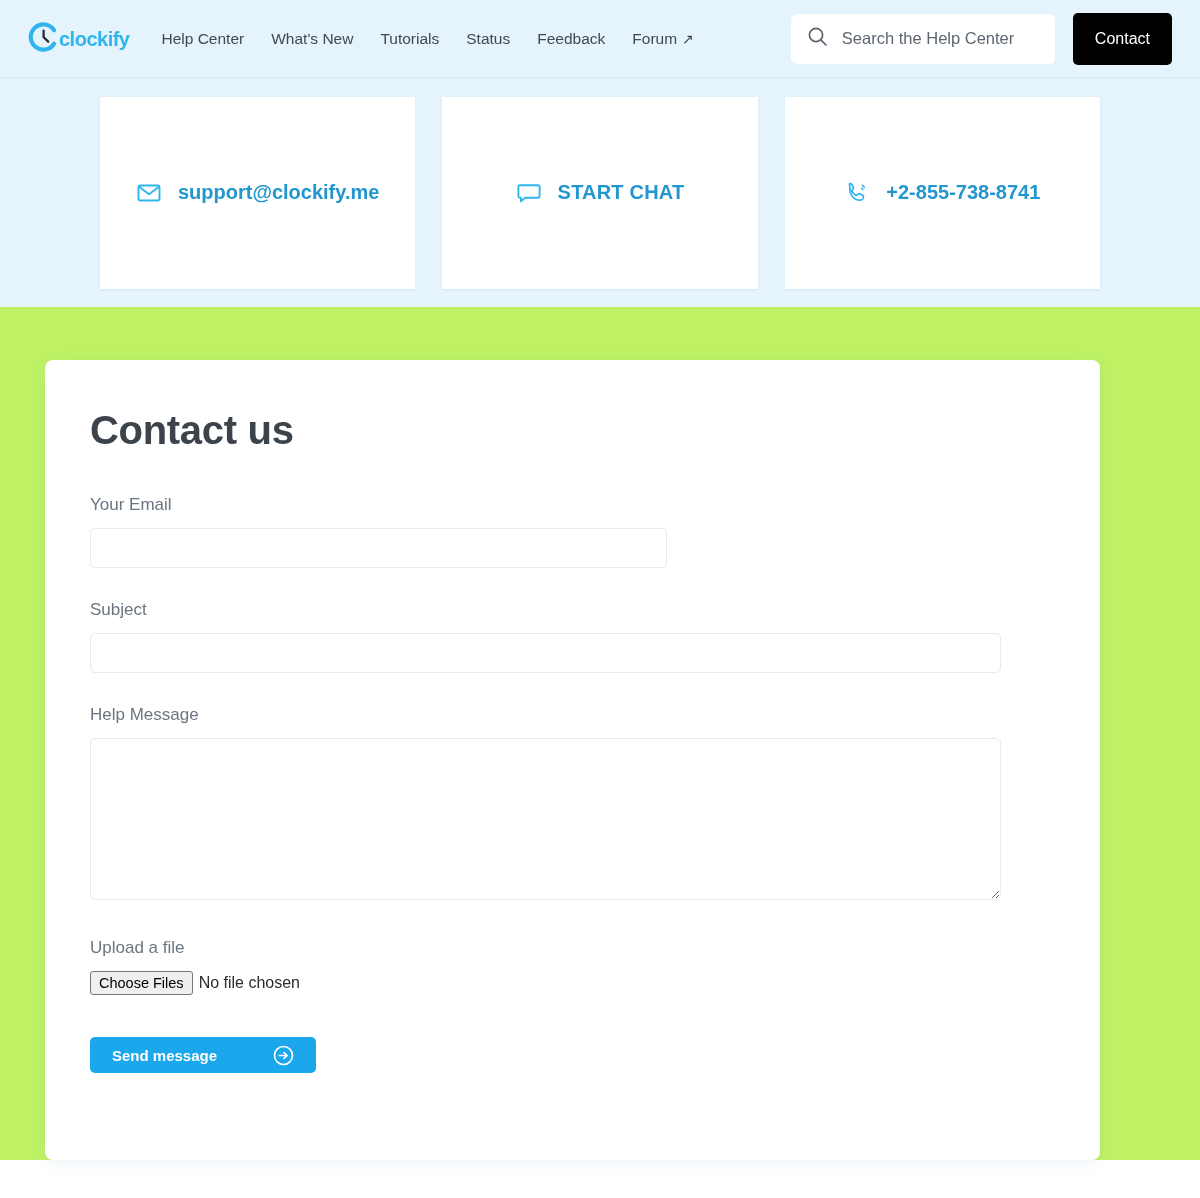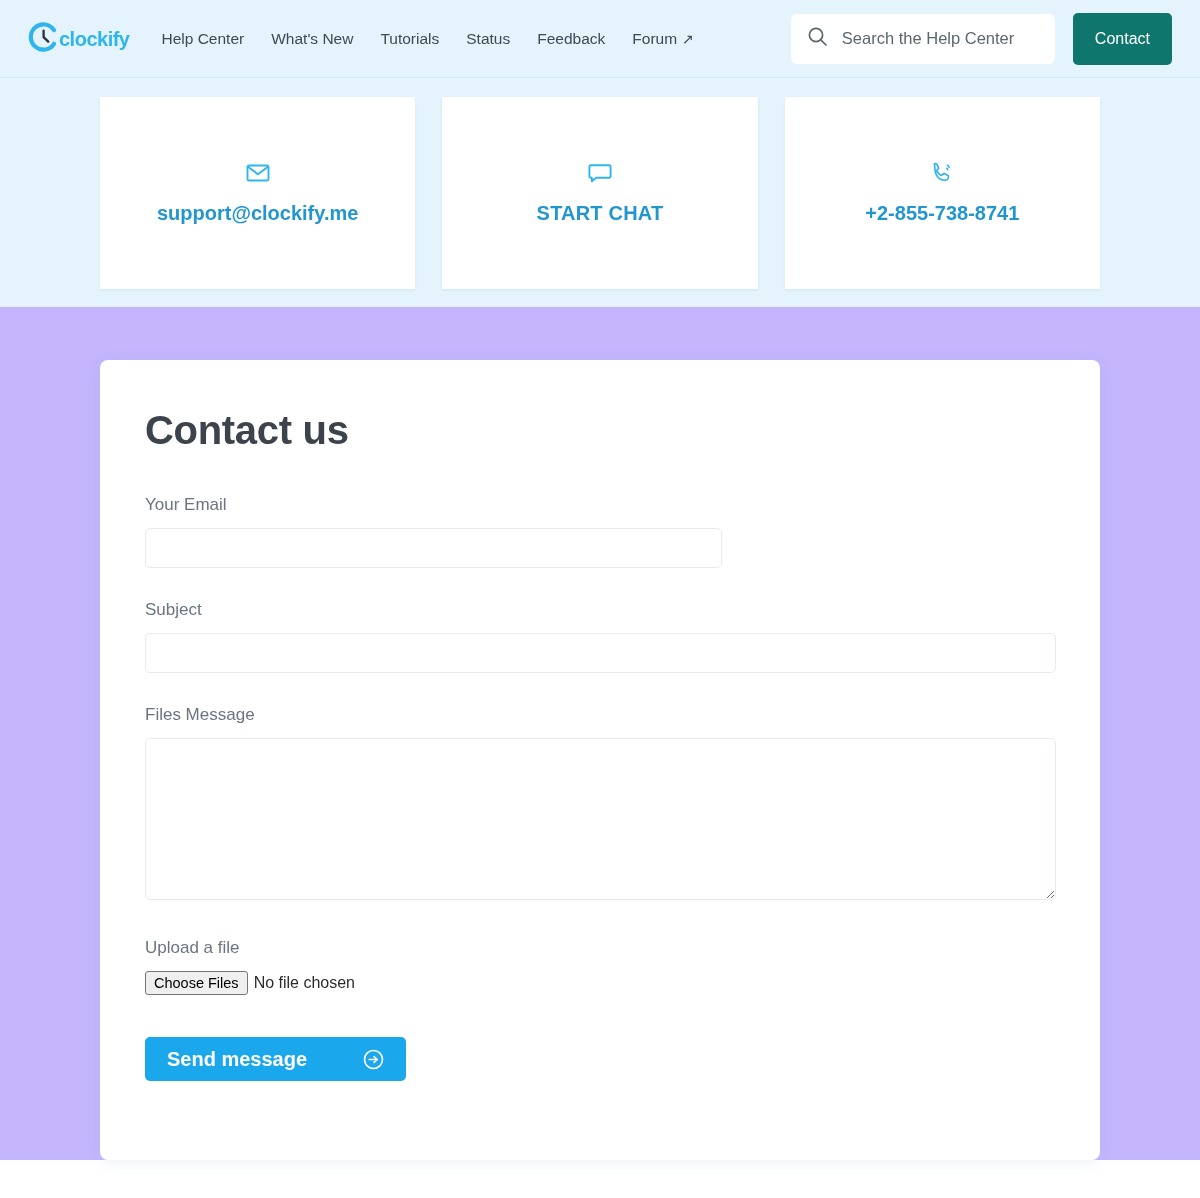--- a/index.html
+++ b/index.html
@@ -80,21 +80,21 @@
     background: transparent;
     font-family: "Liberation Sans", sans-serif;
     font-size: 16.5px;
     color: #ef4444;
     width: 100%;
   }
   .search-input::placeholder { color: #5b6670; }
   .contact-btn {
     height: 52px;
     padding: 0 22px;
-    background: #0f766e;
+    background: #000000;
     color: #ffffff;
     font-size: 16px;
     border: none;
     border-radius: 5px;
     font-family: "Liberation Sans", sans-serif;
     cursor: pointer;
   }
 
   
   .hero {
@@ -104,40 +104,40 @@
     display: flex;
     align-items: center;
     gap: 27px;
   }
   .hero-card {
     flex: 1;
     height: 192px;
     background: #ffffff;
     border-radius: 0;
     display: flex;
-    flex-direction: column;
+    flex-direction: row;
     align-items: center;
     justify-content: center;
     gap: 16px;
     box-shadow: 0 1px 3px rgba(20,80,120,0.07);
     cursor: pointer;
   }
   .hero-card .card-icon { line-height: 0; color: #2fb5ee; }
   .card-label {
     font-size: 20px;
     font-weight: 700;
     color: #2196cf;
   }
   .card-label.chat { color: #2196cf; letter-spacing: 0.2px; }
   .card-label.phone { color: #2196cf; }
 
   
   .form-wrap {
-    padding: 53px 100px 0 100px;
-    background: #c4b5fd;
+    padding: 53px 100px 0 45px;
+    background: #bef264;
   }
   .form-card {
     background: #ffffff;
     border-radius: 8px;
     box-shadow: 0 2px 14px rgba(120,160,190,0.14);
     padding: 48px 45px 54px 45px;
     min-height: 800px;
   }
   .form-title {
     font-size: 40px;
@@ -201,22 +201,22 @@
   .no-file { color: #2b2b2b; font-size: 16px; }
   .send-btn {
     display: inline-flex;
     align-items: center;
     gap: 56px;
     background: #1aa7ec;
     color: #ffffff;
     border: none;
     border-radius: 5px;
     padding: 0 22px;
-    height: 44px;
-    font-size: 20px;
+    height: 36px;
+    font-size: 15px;
     font-weight: 700;
     font-family: "Liberation Sans", sans-serif;
     cursor: pointer;
   }
   .send-btn .arrow-circle { line-height: 0; }
 </style>
 </head>
 <body>
 
 <div class="header">
@@ -309,21 +309,21 @@
       <div class="field-label">Your Email</div>
       <input class="text-input email" type="text" placeholder="" style="">
     </div>
 
     <div class="field-group">
       <div class="field-label">Subject</div>
       <input class="text-input subject" type="text" placeholder="" style="">
     </div>
 
     <div class="field-group">
-      <div class="field-label">Files Message</div>
+      <div class="field-label">Help Message</div>
       <textarea class="msg-area" placeholder="" style=""></textarea>
     </div>
 
     <div class="upload-group">
       <div class="field-label">Upload a file</div>
       <div class="file-row">
         <button class="choose-btn">Choose Files</button>
         <span class="no-file">No file chosen</span>
       </div>
     </div>

